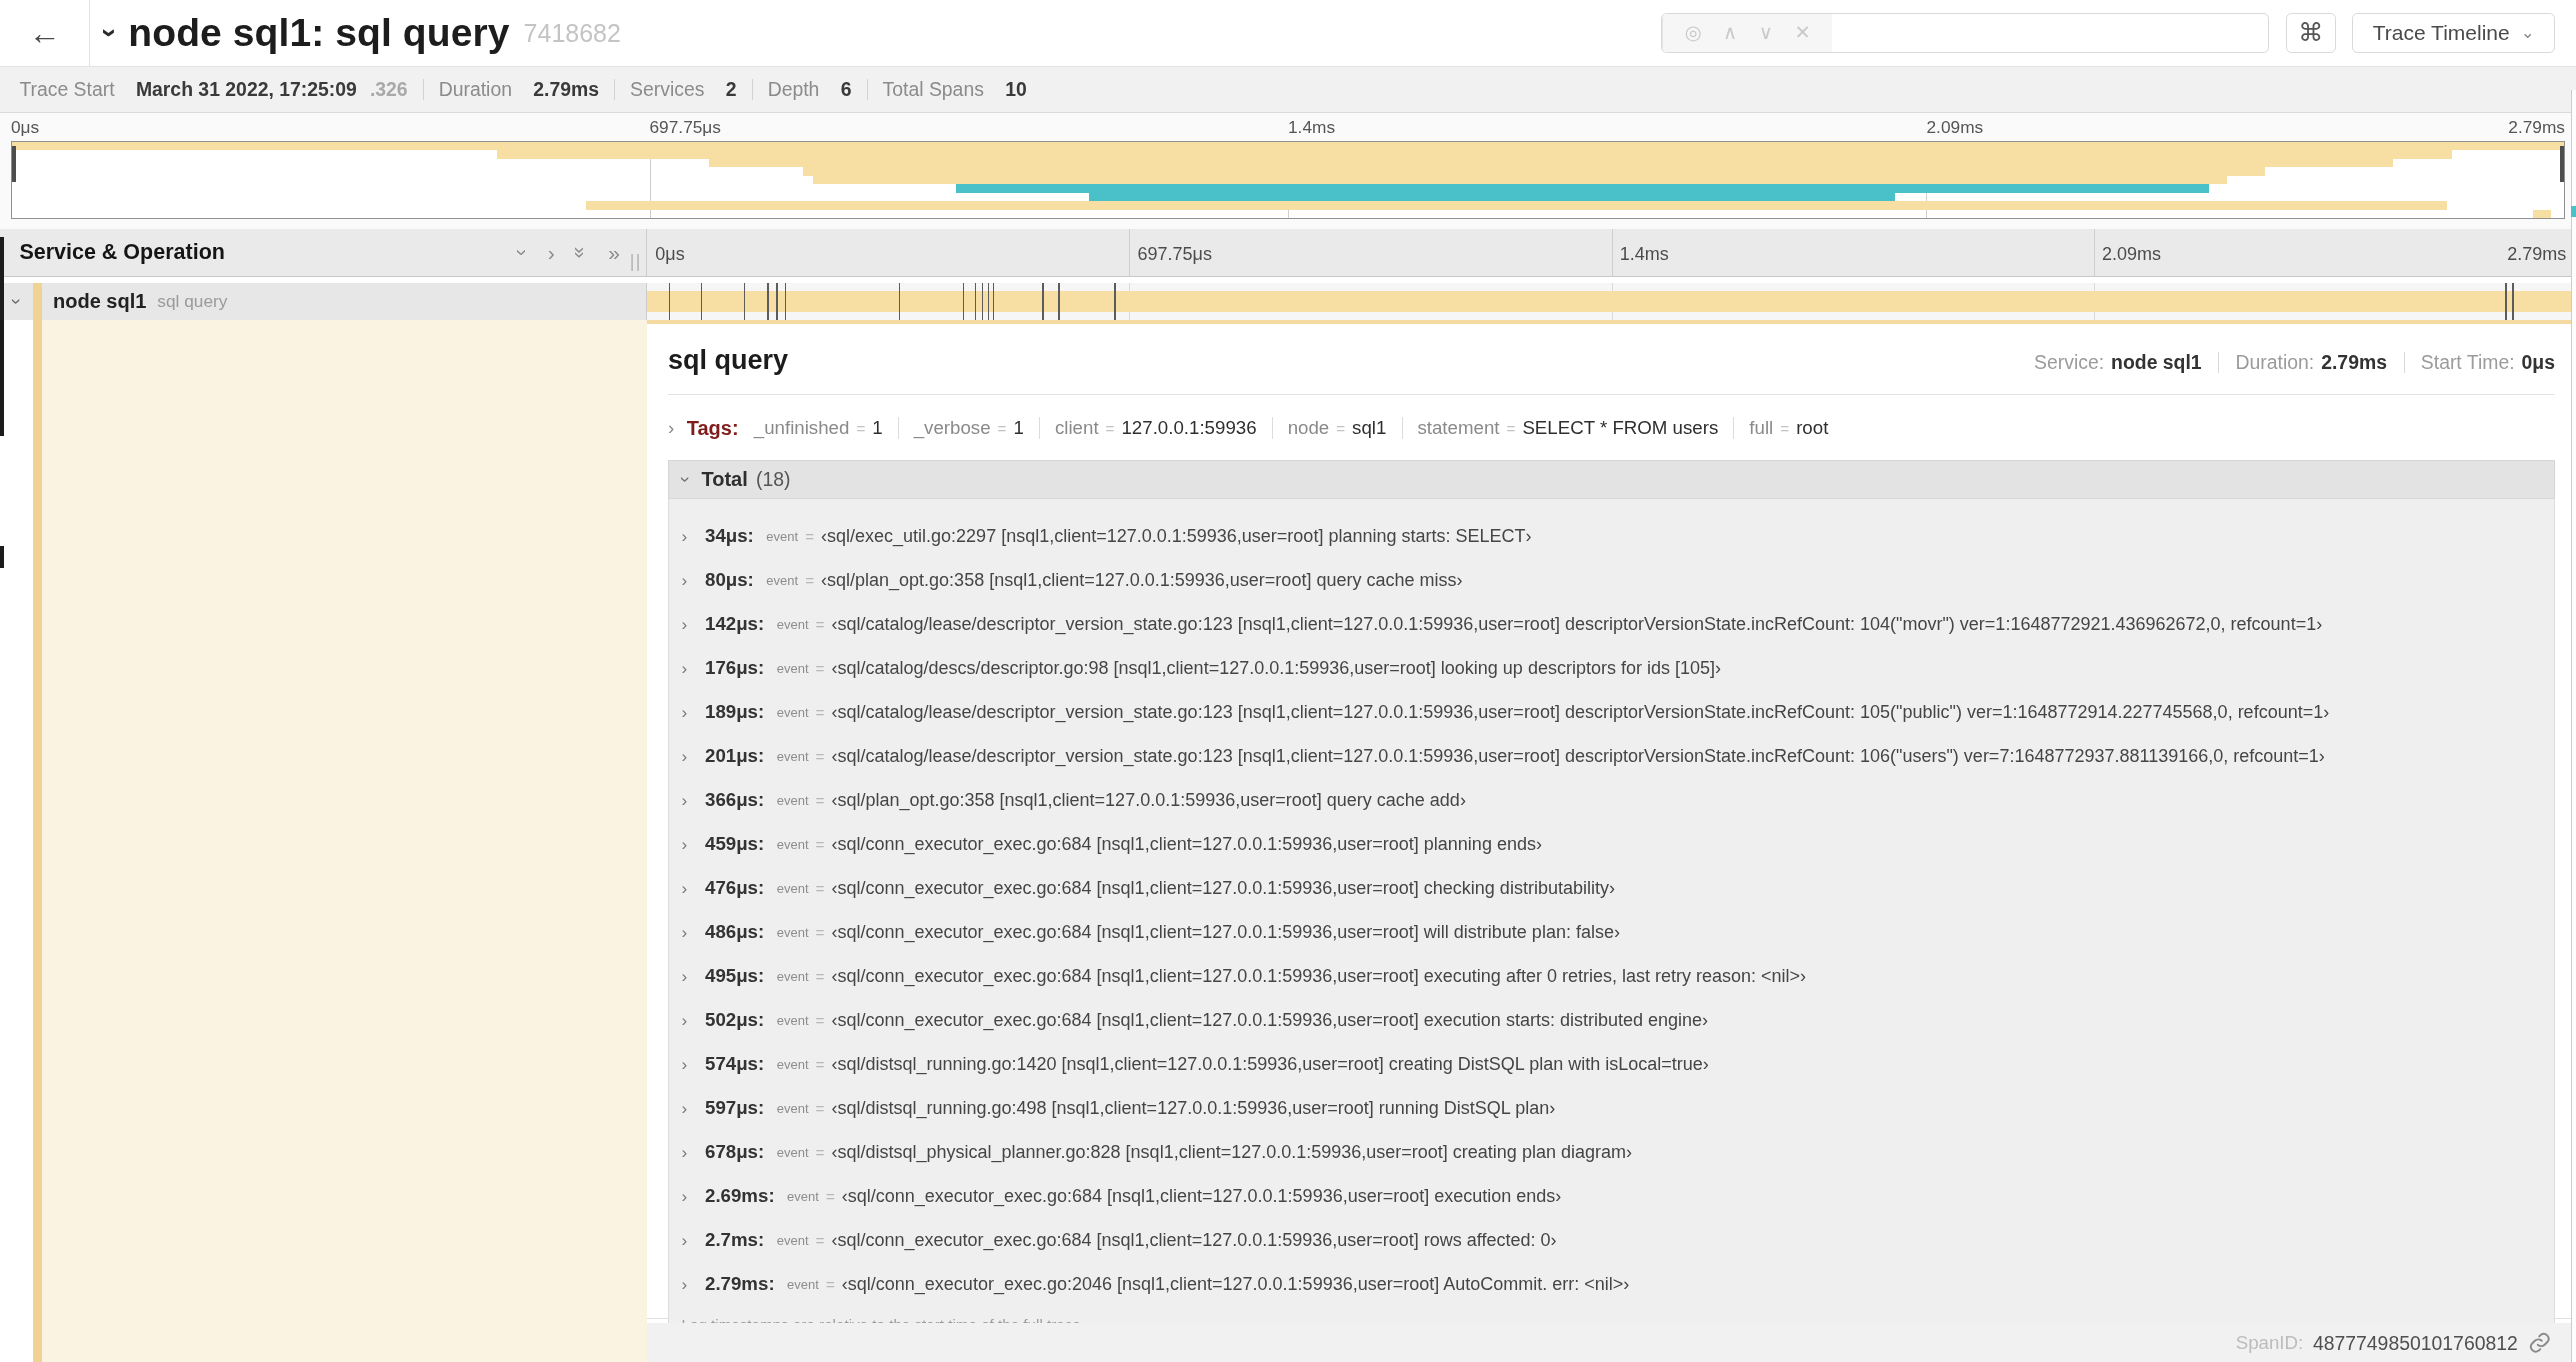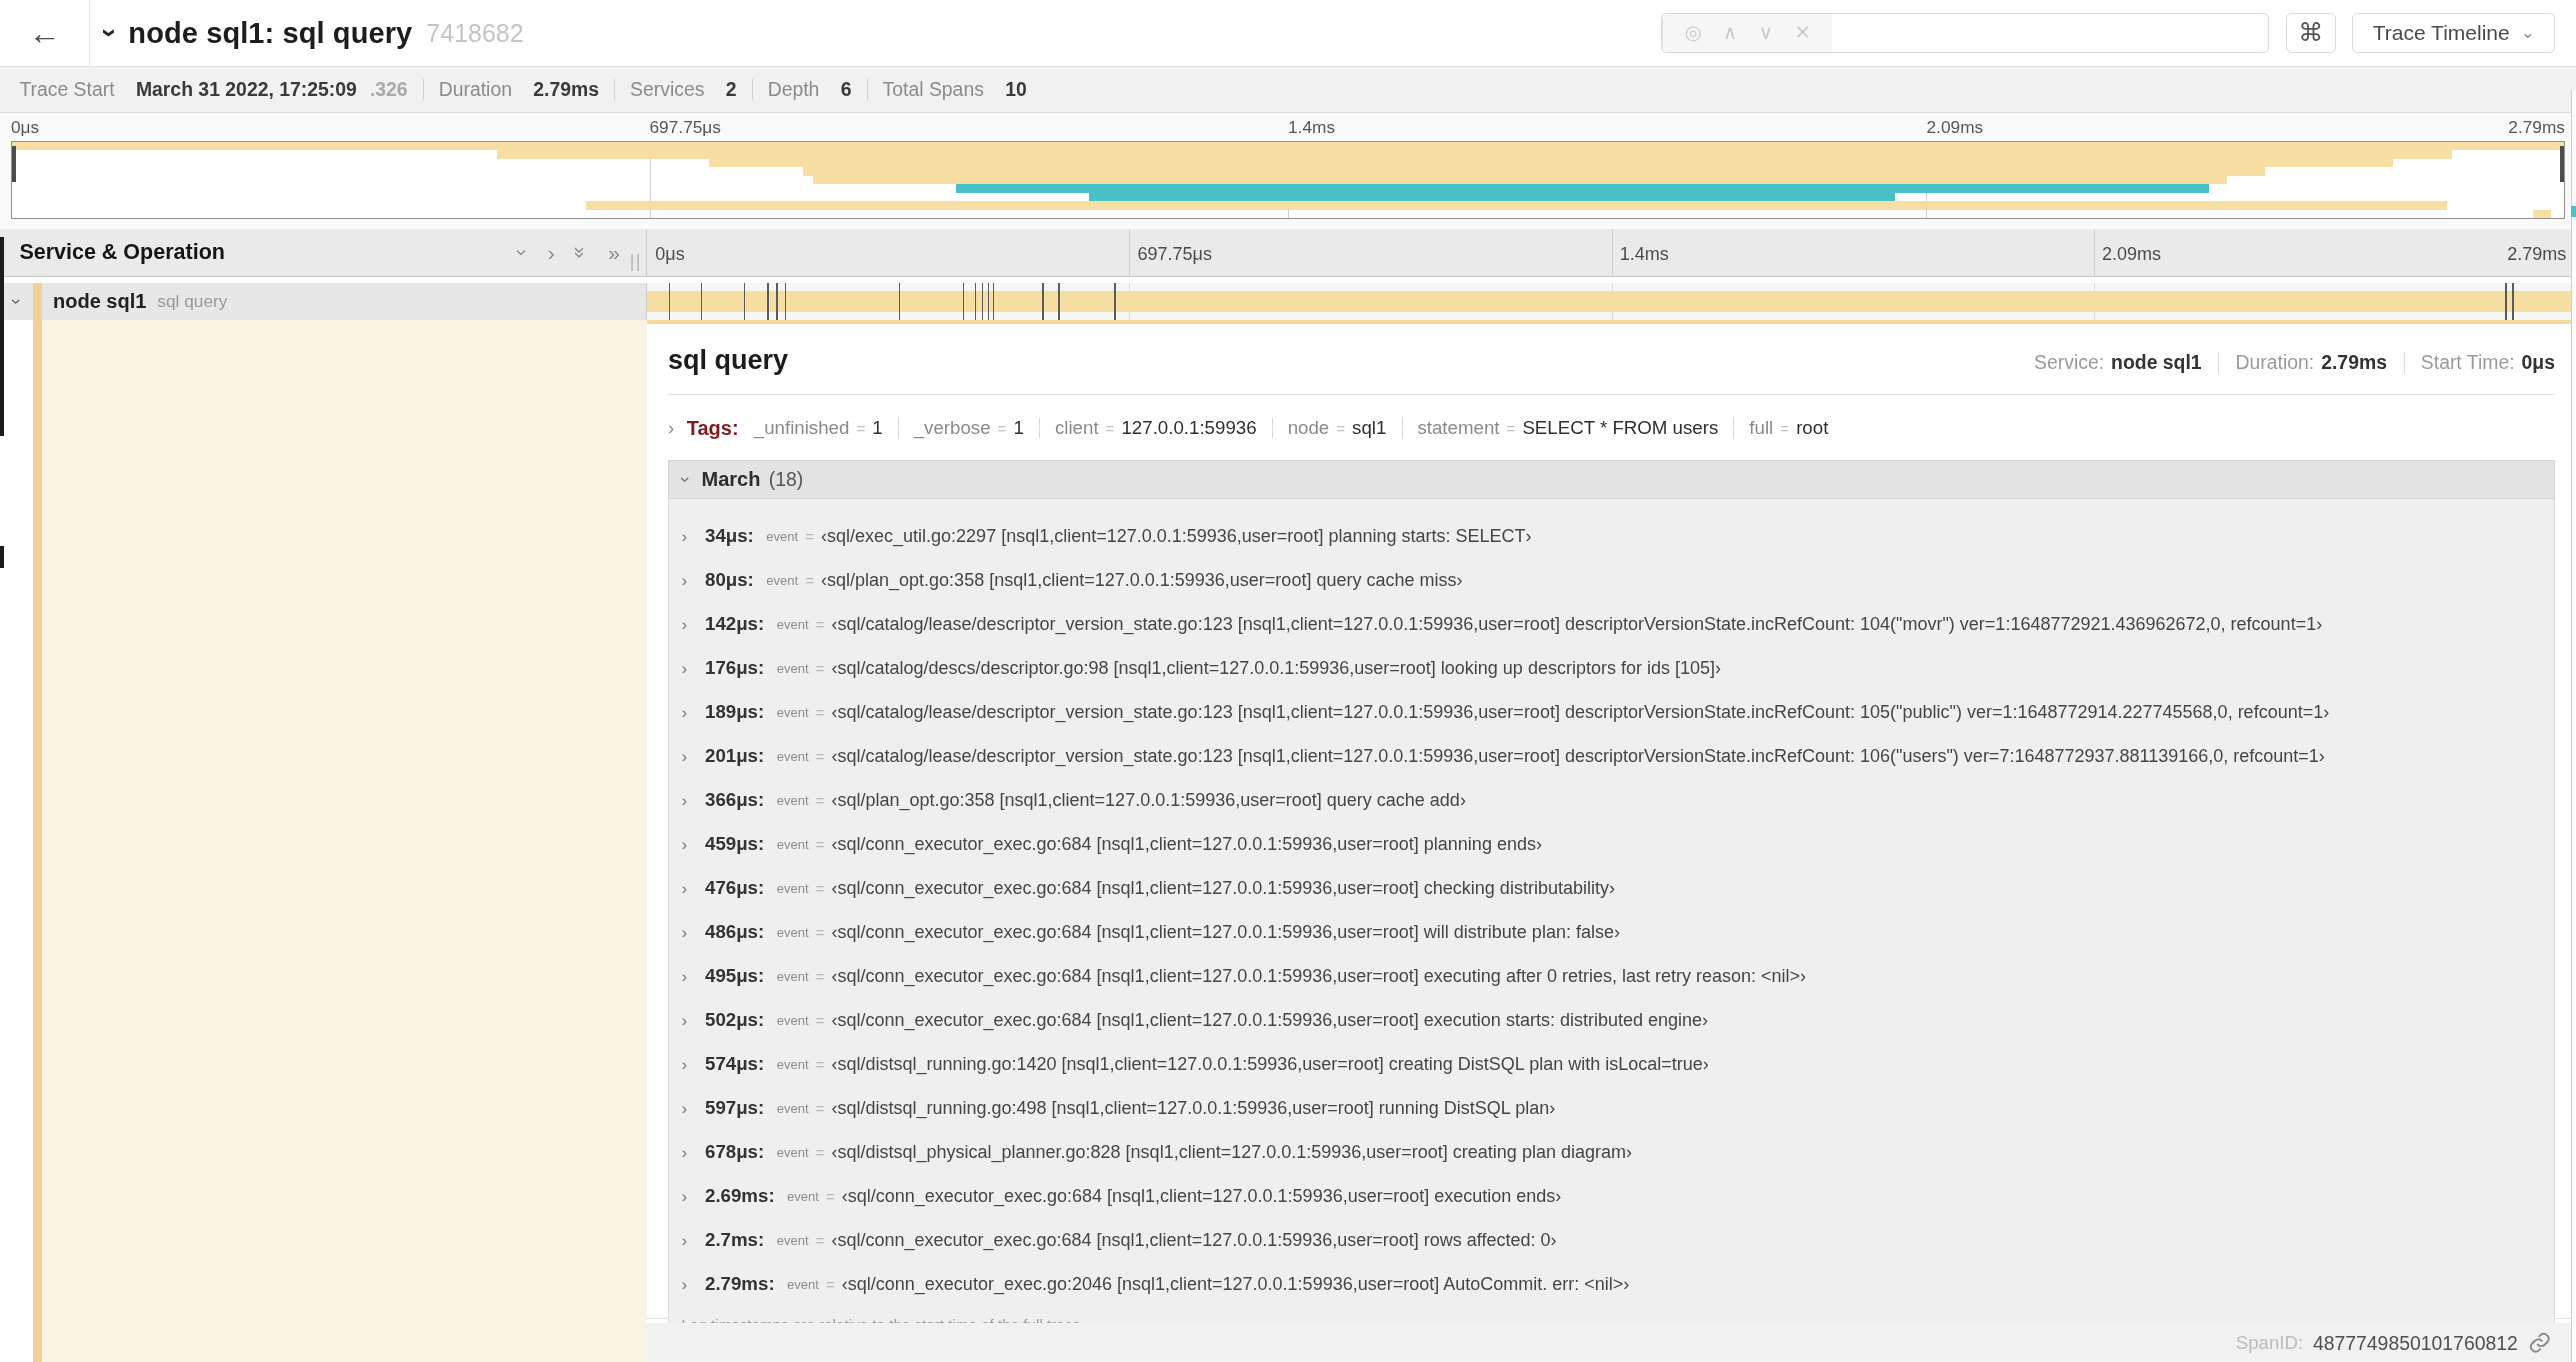--- a/index.html
+++ b/index.html
@@ -7,21 +7,21 @@
   .app {
     position:relative; width:2576px; height:1363px; overflow:hidden;
     font-family:"Liberation Sans", sans-serif; color:#333; background:#fff;
   }
   
   .topbar { position:absolute; left:0; top:0; width:100%; height:66px; background:#fff; }
   .back-btn { position:absolute; left:0; top:0; width:90px; height:66px; border-right:0.7px solid #e2e2e2;
     display:flex; align-items:center; justify-content:center; font-size:32px; color:#4a4a4a; cursor:pointer; }
   .title-wrap { position:absolute; left:105px; top:0; height:66px; display:flex; align-items:center; gap:14px; }
   .title-chevron { font-size:28px; color:#2a2a2a; font-weight:bold; display:inline-block; transform:rotate(90deg); line-height:1; }
-  .trace-title { font-size:29px; font-weight:bold; color:#1d1d1d; letter-spacing:0.1px; }
+  .trace-title { font-size:39px; font-weight:bold; color:#1d1d1d; letter-spacing:0.1px; }
   .trace-id { font-size:25px; color:#c4c4c4; }
   .controls { position:absolute; right:21px; top:12.5px; height:40px; display:flex; gap:16.6px; }
   .find-group { display:flex; height:40px; border:0.7px solid #d9d9d9; border-radius:5.5px; overflow:hidden; background:#fff; width:608px; }
   .find-input { border:none; outline:none; flex:1; font-size:20px; padding:0 18px; color:#444; font-family:"Liberation Sans",sans-serif; background:#fff; }
   .find-input::placeholder { color:#c9c9c9; }
   .find-suffix { width:170px; background:#f6f6f6; border-left:0.7px solid #e4e4e4; display:flex; align-items:center; justify-content:space-evenly; }
   .find-suffix span { color:#c9c9c9; font-size:19.4px; cursor:pointer; }
   .sq-btn { width:50px; height:40px; border:0.7px solid #d9d9d9; border-radius:5.5px; background:#fff;
     display:flex; align-items:center; justify-content:center; font-size:25px; color:#555; cursor:pointer; }
   .view-btn { height:40px; border:0.7px solid #d9d9d9; border-radius:5.5px; background:#fff; padding:0 19.4px;
@@ -309,21 +309,21 @@
         <span class="tag-div"></span>
         <span class="tag">
           <span class="k">full</span>
           <span class="e">=</span>
           <span class="v">root</span>
         </span>
       </div>
     <div class="logs">
       <div class="logs-head">
         <span class="l-chev rot">›</span>
-        <span class="logs-title">March</span>
+        <span class="logs-title">Total</span>
         <span class="logs-count">(18)</span>
       </div>
       <div class="logs-list" id="logs-list">
           <div class="log-row">
             <span class="l-chev">›</span>
             <span class="log-time">34μs:</span>
             <span class="log-key">event</span>
             <span class="log-eq">=</span>
             <span class="log-msg">‹sql/exec_util.go:2297 [nsql1,client=127.0.0.1:59936,user=root] planning starts: SELECT›</span>
           </div>

